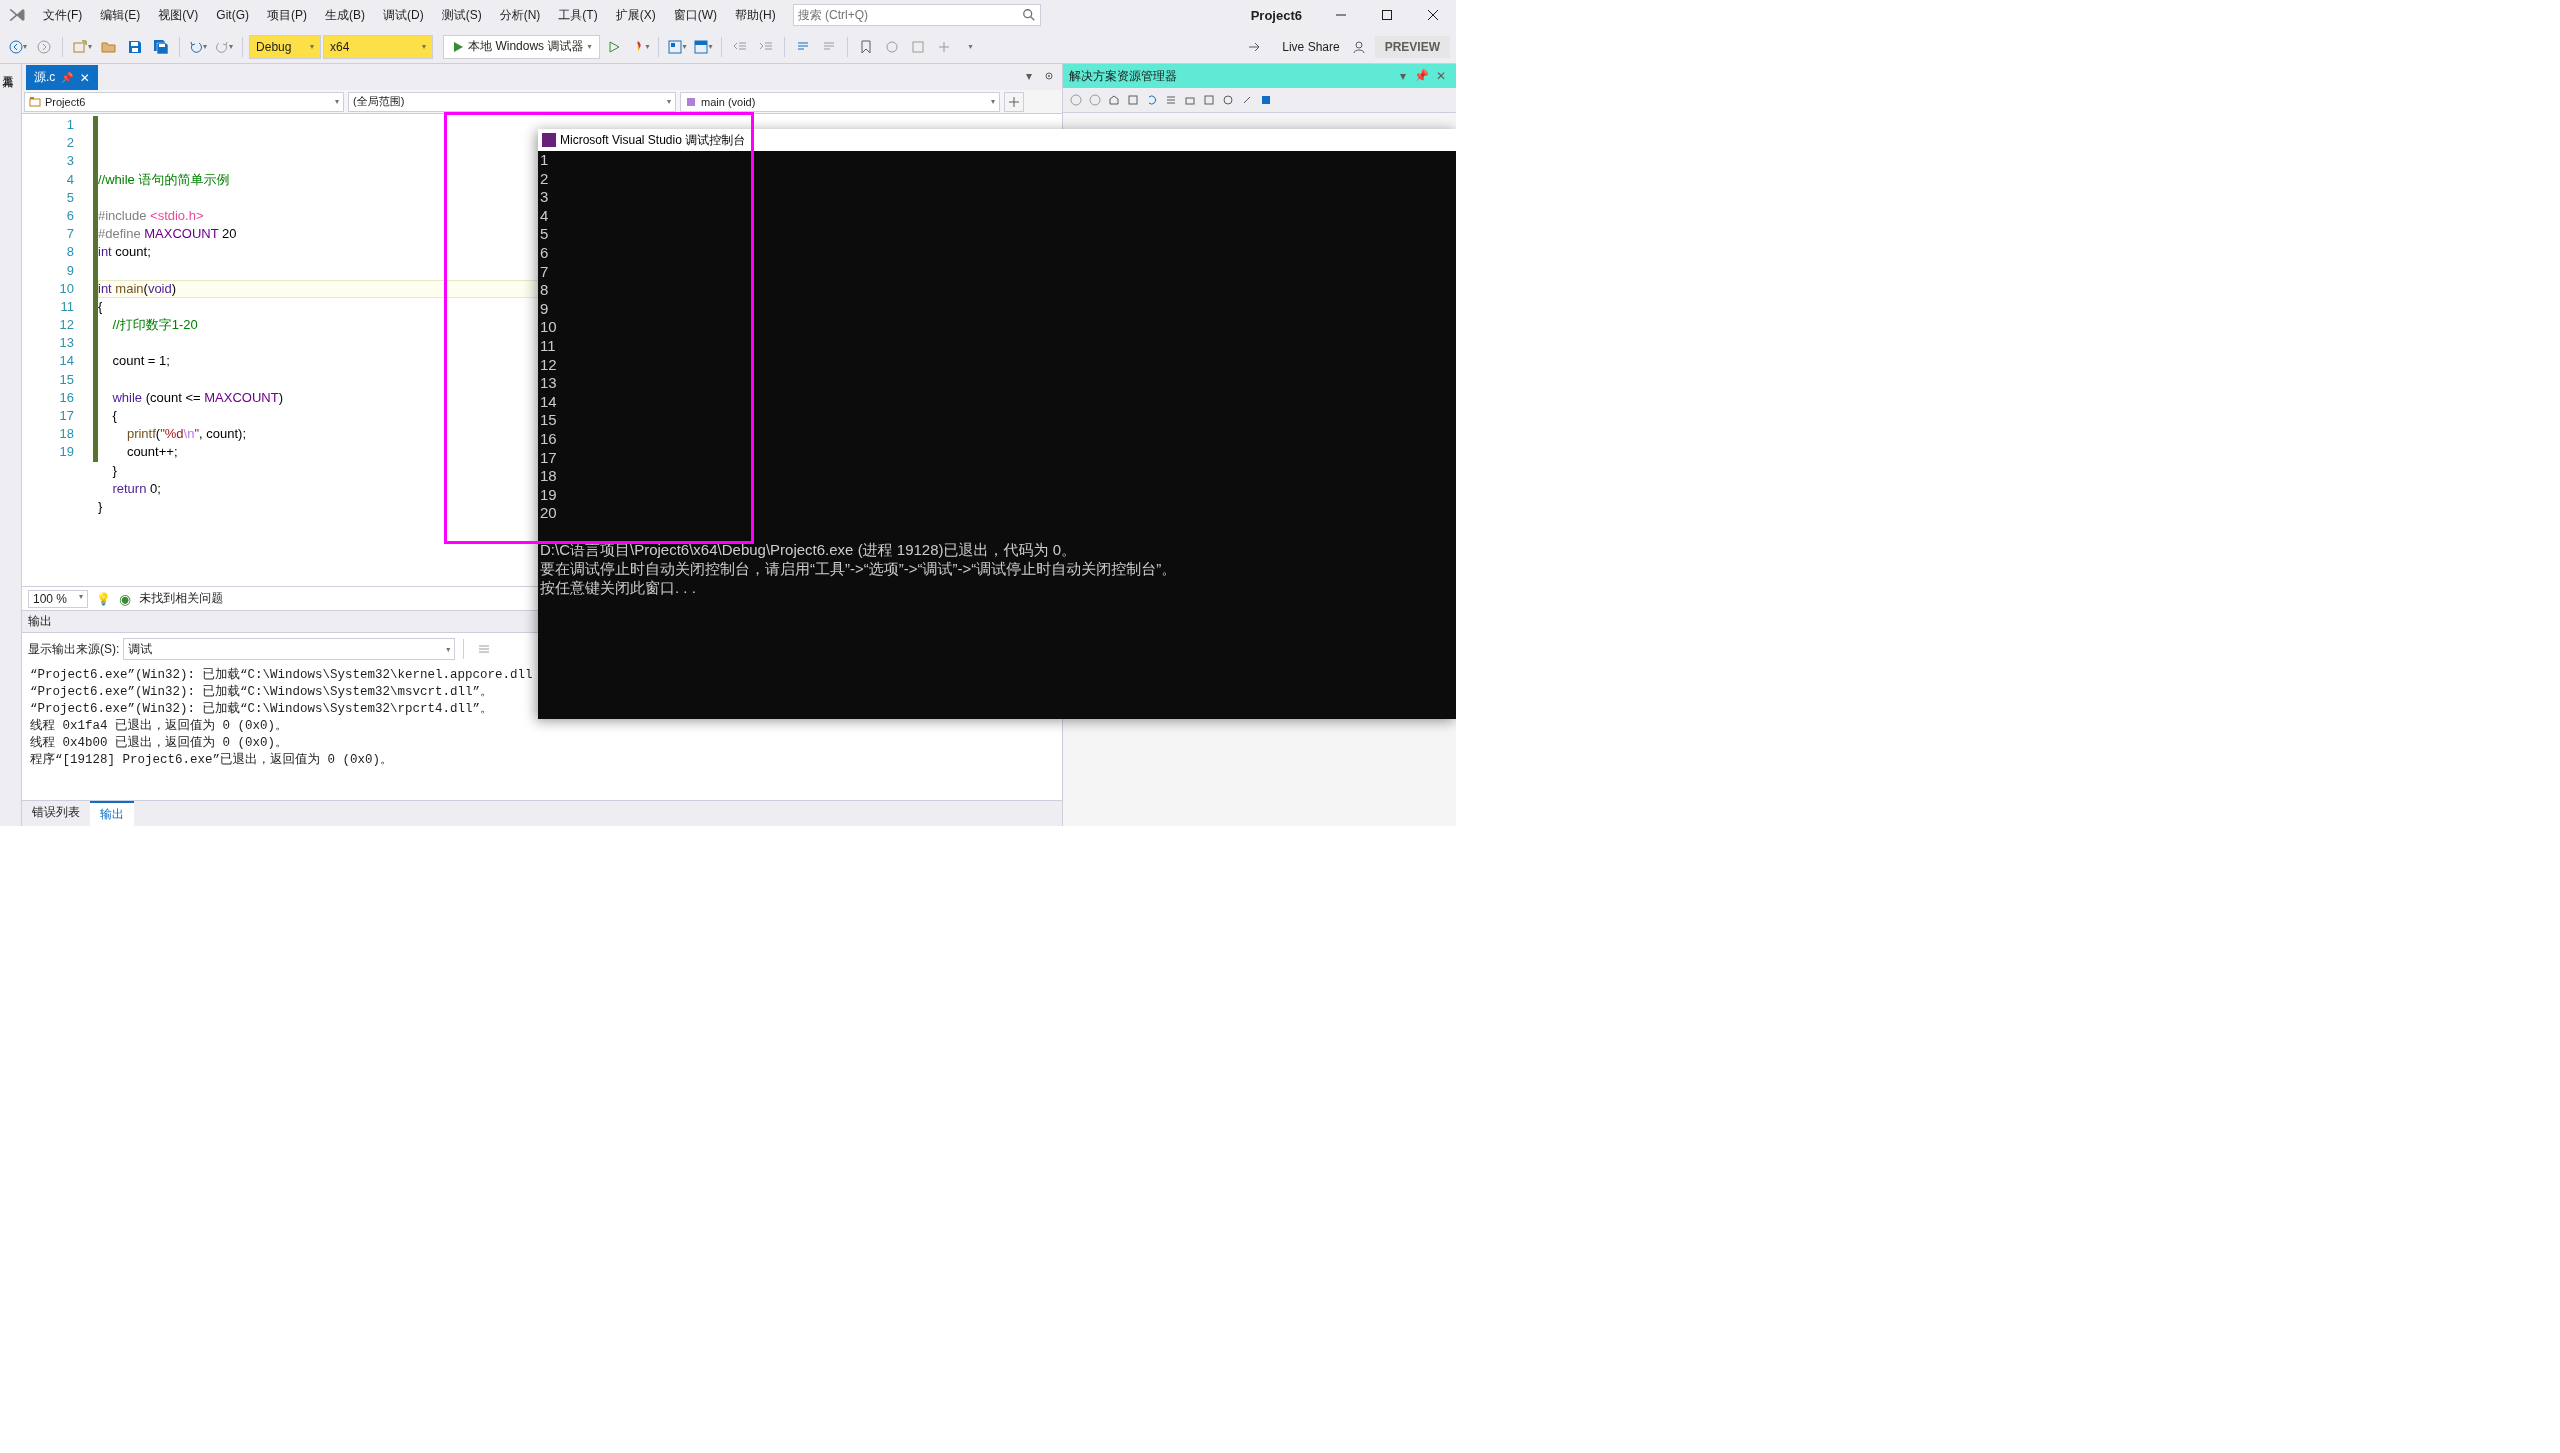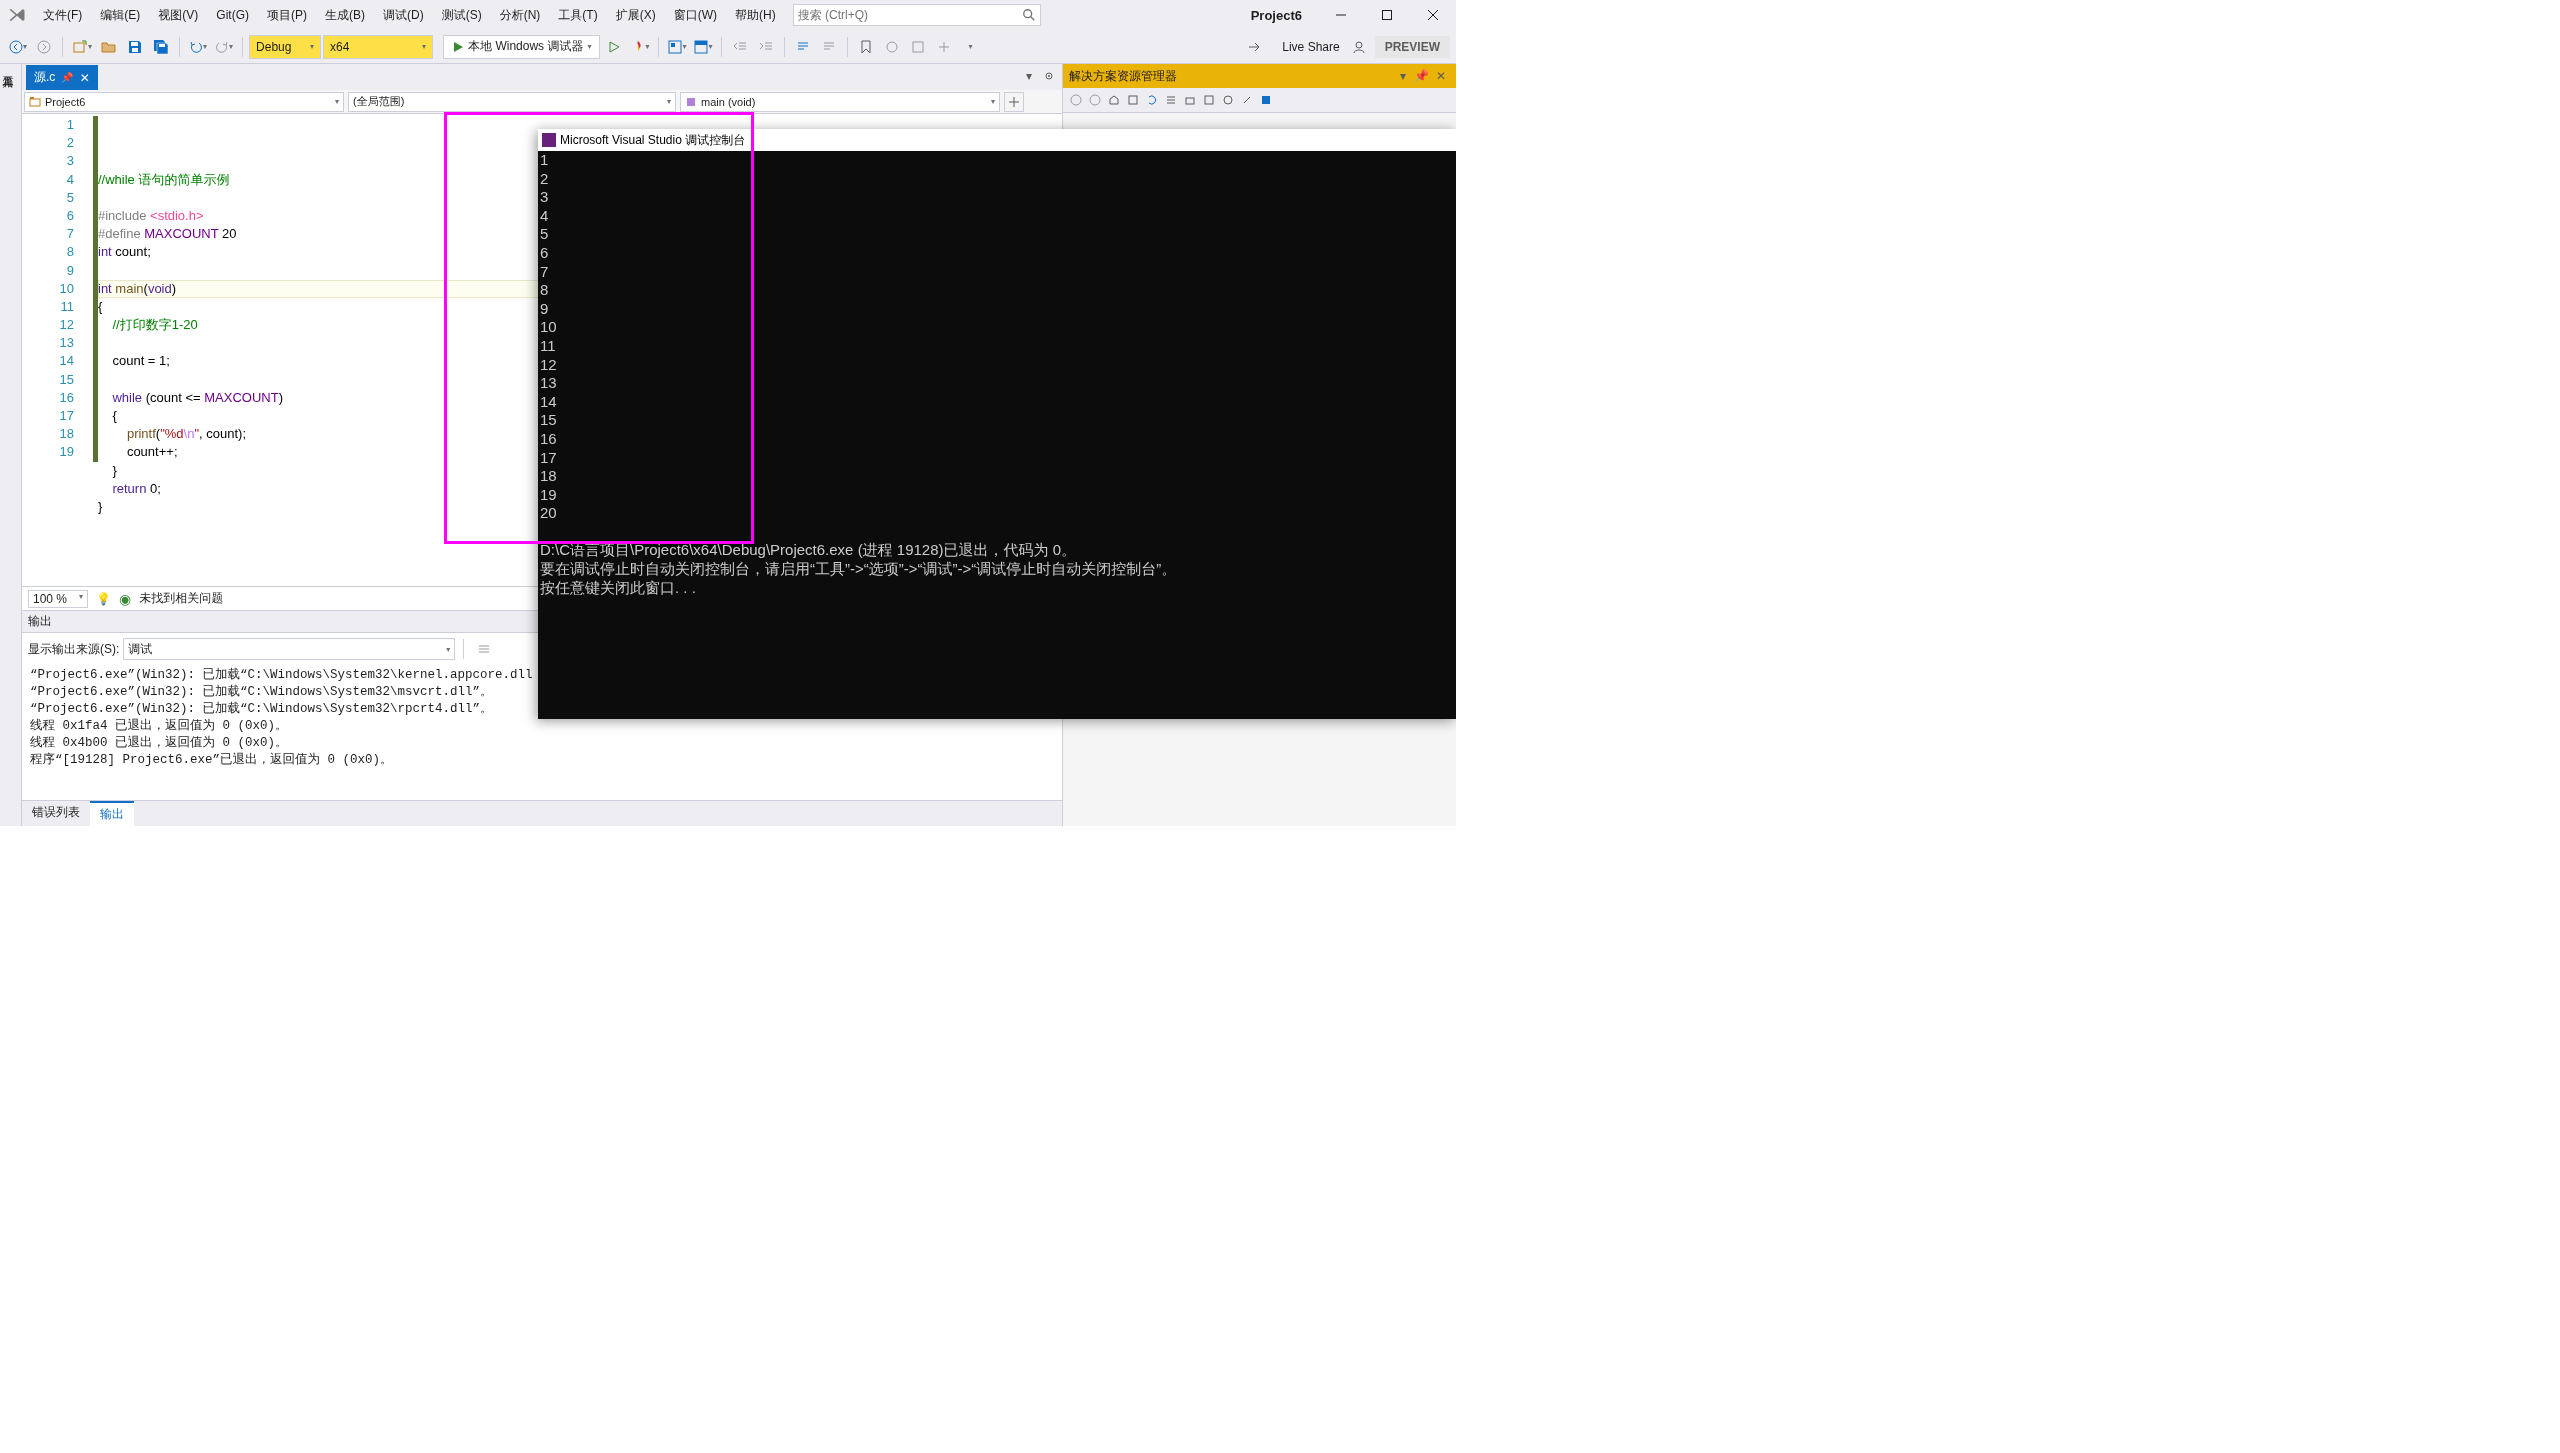--- a/index.html
+++ b/index.html
@@ -75,21 +75,21 @@
 .output-title { background: #eeeef2; padding: 2px 6px; font-size: 12px; border-bottom: 1px solid #cccedb; background-image: repeating-linear-gradient(90deg, transparent 0, transparent 2px, rgba(0,0,0,0) 2px, rgba(0,0,0,0) 4px); }
 .output-header { padding: 4px 6px; display: flex; align-items: center; gap: 4px; background: #fff; font-size: 12px; }
 .output-dd { border: 1px solid #cccedb; width: 332px; height: 22px; display: flex; align-items: center; padding: 0 4px; }
 .output-text { flex: 1; background: #fff; font-family: Liberation Mono, monospace; font-size: 12.5px; line-height: 17px; padding: 2px 8px; white-space: pre; overflow: hidden; }
 .bottom-tabs { display: flex; border-top: 1px solid #cccedb; background: #eeeef2; }
 .btab { padding: 3px 10px; font-size: 12px; }
 .btab.active { background: #fff; color: #0e6fc5; border-top: 2px solid #0e6fc5; }
 
 
 .solution { width: 394px; border-left: 1px solid #cccedb; background: #f5f5f5; display: flex; flex-direction: column; }
-.sol-title { background: #eab308; padding: 3px 6px; font-size: 12px; display: flex; align-items: center; gap: 20px; }
+.sol-title { background: #5eead4; padding: 3px 6px; font-size: 12px; display: flex; align-items: center; gap: 20px; }
 .sol-title-right { margin-left: auto; display: flex; gap: 1px; }
 .sol-toolbar { padding: 3px 4px; display: flex; gap: 1px; border-bottom: 1px solid #cccedb; background: #eeeef2; }
 
 
 .console-win { position: absolute; left: 538px; top: 129px; right: 0; height: 590px; background: #0c0c0c; color: #ccc; font-family: "NSimSun", Consolas, monospace; font-size: 15px; line-height: 18.6px; z-index: 100; box-shadow: -2px 2px 12px rgba(0,0,0,0.4); }
 .console-title { height: 22px; background: #fff; color: #000; display: flex; align-items: center; padding: 0 4px; font-size: 12px; font-family: "Microsoft YaHei", sans-serif; gap: 4px; }
 .console-ico { width: 14px; height: 14px; background: #68217a; display: inline-block; }
 .console-body { padding: 0 2px; white-space: pre-wrap; }
 
 

